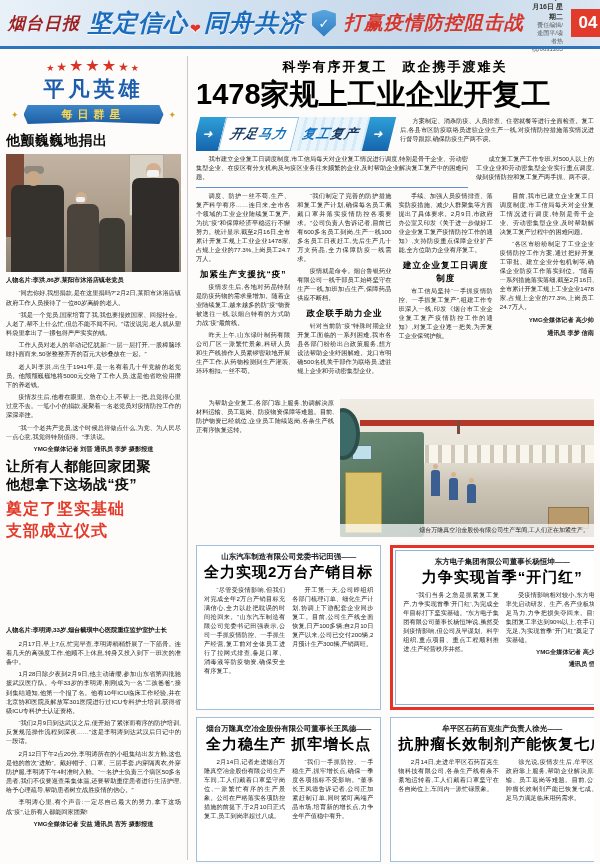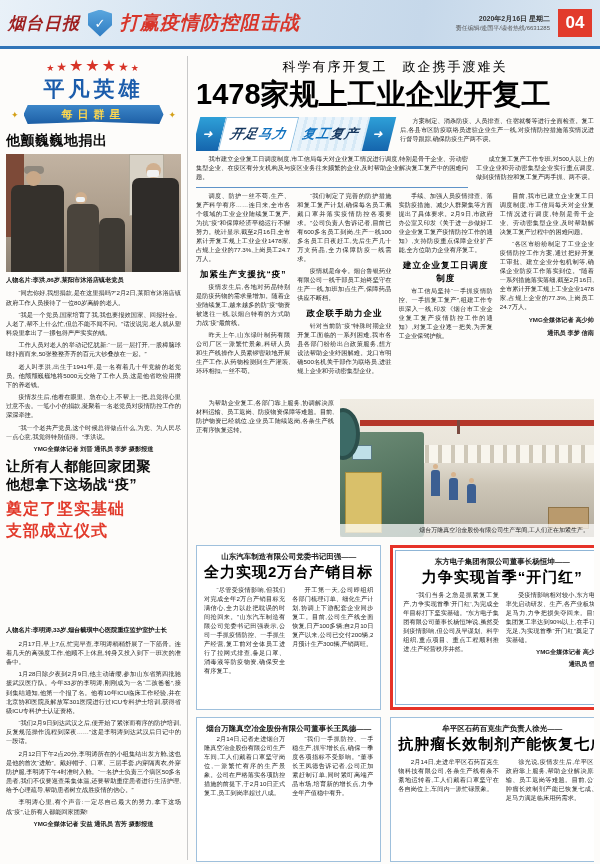--- a/index.html
+++ b/index.html
@@ -71,21 +71,21 @@
   .p2-body{ position:absolute; bottom:0; left:22%; width:56%; height:58%; background:#517099; border-radius:10px 10px 0 0;}
   .p2-head{ position:absolute; bottom:56%; left:42%; width:17px; height:17px; border-radius:50%; background:#e6c49c;}
   .p2-cap{ position:absolute; bottom:66%; left:41%; width:19px; height:8px; border-radius:4px 4px 0 0; background:#2e2e34;}
   .p2-mask{ position:absolute; bottom:57%; left:44%; width:12px; height:7px; border-radius:2px; background:#f4f4f4;}
   .p2-paper{ position:absolute; bottom:18%; right:8%; width:30px; height:38px; background:#fbfbf9; transform:rotate(-6deg);
     box-shadow:0 1px 2px rgba(0,0,0,.3);}
   .p2-paper i{ display:block; height:2px; background:#c9c9c9; margin:4px 4px 0;}
   .p2-label{ position:absolute; bottom:3px; right:5px; color:#fff; font-size:9px; font-weight:bold; text-shadow:0 1px 1px #555;}
   
   .main{ position:absolute; left:196px; top:56px; width:398px; height:806px; overflow:hidden;}
-  .kicker{ font-size:13px; font-weight:400; text-align:center; letter-spacing:2px; color:#000; margin-top:2px;}
+  .kicker{ font-size:13px; font-weight:700; text-align:center; letter-spacing:2px; color:#000; margin-top:2px;}
   .headline{ font-size:29px; font-weight:900; text-align:left; color:#000; line-height:1.15; margin:2px 0 6px; white-space:nowrap;}
   .banner-row{ display:flex; gap:8px; align-items:stretch; height:34px; margin-bottom:4px;}
   .wk-banner{ display:flex; width:196px; flex:none; transform:skewX(-14deg); font-style:italic;}
   .wk-seg{ display:flex; align-items:center; justify-content:center; height:100%; font-weight:900; font-size:13px; letter-spacing:1px;}
   .wk-arrow{ width:26px; background:linear-gradient(#2ea0d8,#1565ad); color:#fff; font-size:12px;}
   .wk-white{ flex:1; background:#fff; border:1px solid #8fc0e2;}
   .wk-light{ flex:1; background:repeating-linear-gradient(90deg,#eaf4fb 0 6px,#d6e9f6 6px 9px);}
   .ink-dark{ color:#14365e;} .ink-blue{ color:#1273c0;}
   .small{ font-size:6.2px; line-height:1.45; text-align:justify; color:#262626;}
   .small p{ text-indent:2em; margin-bottom:3px;}
@@ -127,20 +127,25 @@
   .bb-tall{ height:108px;} .bb-short{ height:98px;}
   .box .byline-r{ text-align:right; font-weight:bold; text-indent:0; margin-top:3px;}
 </style>
 </head>
 <body>
 
 <div class="page">
 
   <div class="banner">
     <div class="logo">烟台日报</div>
+    <div class="slogan">
+      <span>坚定信心</span>
+      <span class="heart">❤</span>
+      <span>同舟共济</span>
+    </div>
     <div class="shield">
       <span>✓</span>
     </div>
     <div class="slogan-sub">打赢疫情防控阻击战</div>
     <div class="mast-right">
       <div class="date-line">2020年2月16日 星期二</div>
       <div class="editor-line">责任编辑/逄国平/读者热线/6631285</div>
     </div>
     <div class="page-no">04</div>
   </div>
@@ -310,20 +315,21 @@
               <p>受疫情影响相对较小,东方电子率先启动研发、生产,各产业板块开足马力,力争把损失夺回来。目前,集团复工率达到90%以上,在手订单充足,为实现首季“开门红”奠定了坚实基础。</p>
               <p class="byline-r">YMG全媒体记者 高少帅</p>
               <p class="byline-r">通讯员 恒驰</p>
             </div>
           </div>
         </div>
       </div>
 
       <div class="box">
         <div class="box-kicker">烟台万隆真空冶金股份有限公司董事长王凤德——</div>
+        <div class="box-head">全力稳生产 抓牢增长点</div>
         <div class="box-body bb-short small">
           <div>
               <p>2月14日,记者走进烟台万隆真空冶金股份有限公司生产车间,工人们戴着口罩坚守岗位,一派繁忙有序的生产景象。公司在严格落实各项防控措施的前提下,于2月10日正式复工,员工到岗率超过八成。</p>
             </div>
           <div>
               <p>“我们一手抓防控、一手稳生产,抓牢增长点,确保一季度各项指标不受影响。”董事长王凤德告诉记者,公司正加紧赶制订单,同时紧盯高端产品市场,培育新的增长点,力争全年产值稳中有升。</p>
             </div>
         </div>
       </div>
 

